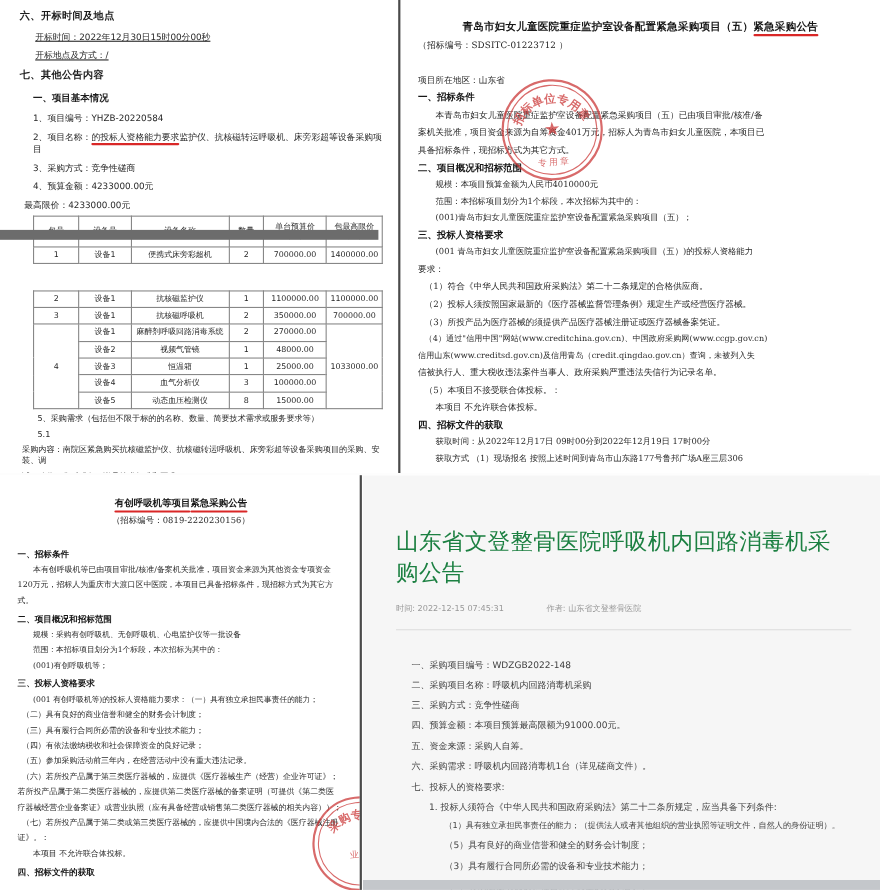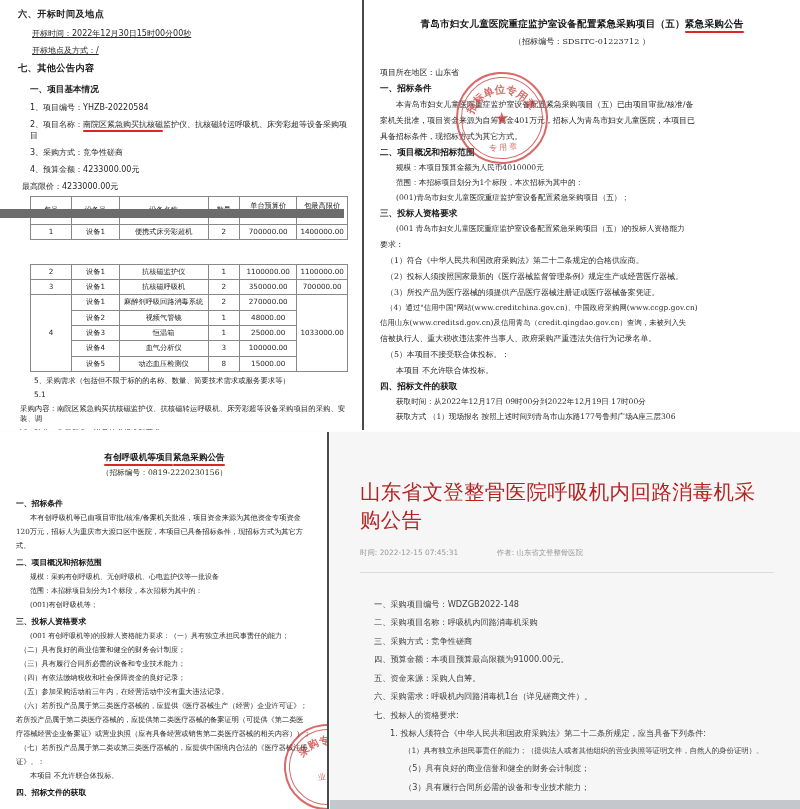--- a/index.html
+++ b/index.html
@@ -81,21 +81,21 @@
     font-weight: normal; line-height: 1.15;
   }
   table.t th { font-weight: normal; padding: 5px 1px; }
 
   
   #panel-tr .doc { padding: 10px 16px 0 16px; }
   .tr-title {
     text-align: center; font-weight: bold; font-size: 9.6px;
     color: #0e0e0e; letter-spacing: .2px; margin: 8px 0 5px 0;
   }
-  .tr-code { text-align: center; font-size: 8px; color: #1a1a1a; margin: 0 0 16px 0; }
+  .tr-code { text-align: left; font-size: 8px; color: #1a1a1a; margin: 0 0 16px 0; }
   .tr-p { font-size: 7.9px; line-height: 1.9; color: #1c1c1c; margin: 0 0 1px 0; }
   .tr-p.ind { text-indent: 16px; }
   .tr-hd { font-size: 8.6px; font-weight: bold; color: #0e0e0e; margin: 3px 0 2px 0; }
   .tr-sub { font-size: 7.6px; line-height: 1.95; color: #1c1c1c; margin: 0 0 0 16px; }
   .tr-mono { font-family: "DejaVu Serif", "Liberation Serif", serif; letter-spacing: .1px; }
 
   
   .stamp {
     position: absolute;
     border: 2.2px solid #cf2b2b;
@@ -128,21 +128,21 @@
   .bl-code { text-align: center; font-size: 7.6px; color: #1a1a1a; margin: 0 0 20px 0; }
   .bl-p { font-size: 7.2px; line-height: 1.95; color: #1c1c1c; margin: 0; }
   .bl-p.ind { text-indent: 14px; }
   .bl-hd { font-size: 7.8px; font-weight: bold; color: #0e0e0e; margin: 4px 0 2px 0; }
   .bl-sub { font-size: 7px; line-height: 2.0; color: #1c1c1c; margin: 0 0 0 14px; }
 
   
   #panel-br .doc { padding: 0; background: #fff; }
   .br-inner { padding: 46px 26px 0 30px; }
   .br-title {
-    font-size: 20.5px; color: #b91c1c; letter-spacing: .3px;
+    font-size: 20.5px; color: #15803d; letter-spacing: .3px;
     font-family: "DejaVu Sans", "Liberation Sans", sans-serif; font-weight: normal;
     margin: 0 0 14px 0;
   }
   .br-meta {
     font-size: 7.4px; color: #9a9a9a; margin: 0 0 14px 0;
     font-family: "DejaVu Sans", "Liberation Sans", sans-serif;
   }
   .br-meta span.gap { display: inline-block; width: 34px; }
   .br-rule { height: 1px; background: #e4e4e4; margin: 0 0 22px 0; }
   .br-p { font-size: 8.2px; line-height: 2.25; color: #3a3a3a; margin: 0; }
@@ -162,21 +162,21 @@
       <div class="tl-h">六、开标时间及地点</div>
       <div class="tl-sub">开标时间：2022年12月30日15时00分00秒</div>
       <div class="tl-sub">开标地点及方式：/</div>
 
       <div class="tl-h">七、其他公告内容</div>
       <div class="tl-h2">一、项目基本情况</div>
 
       <div class="tl-li">1、项目编号：YHZB-20220584</div>
 
       <div class="tl-li">
-        <span>2、项目名称：</span><span class="redline">南院区紧急购买抗核磁</span><span>监护仪、抗核磁转运呼吸机、床旁彩超等设备采购项目</span>
+        <span>2、项目名称：</span><span class="redline">的投标人资格能力要求</span><span>监护仪、抗核磁转运呼吸机、床旁彩超等设备采购项目</span>
       </div>
 
       <div class="tl-li">3、采购方式：竞争性磋商</div>
       <div class="tl-li">4、预算金额：4233000.00元</div>
       <div class="tl-plain">最高限价：4233000.00元</div>
 
       <table class="t">
         <thead>
           <tr>
             <th style="width:13%">包号</th>

